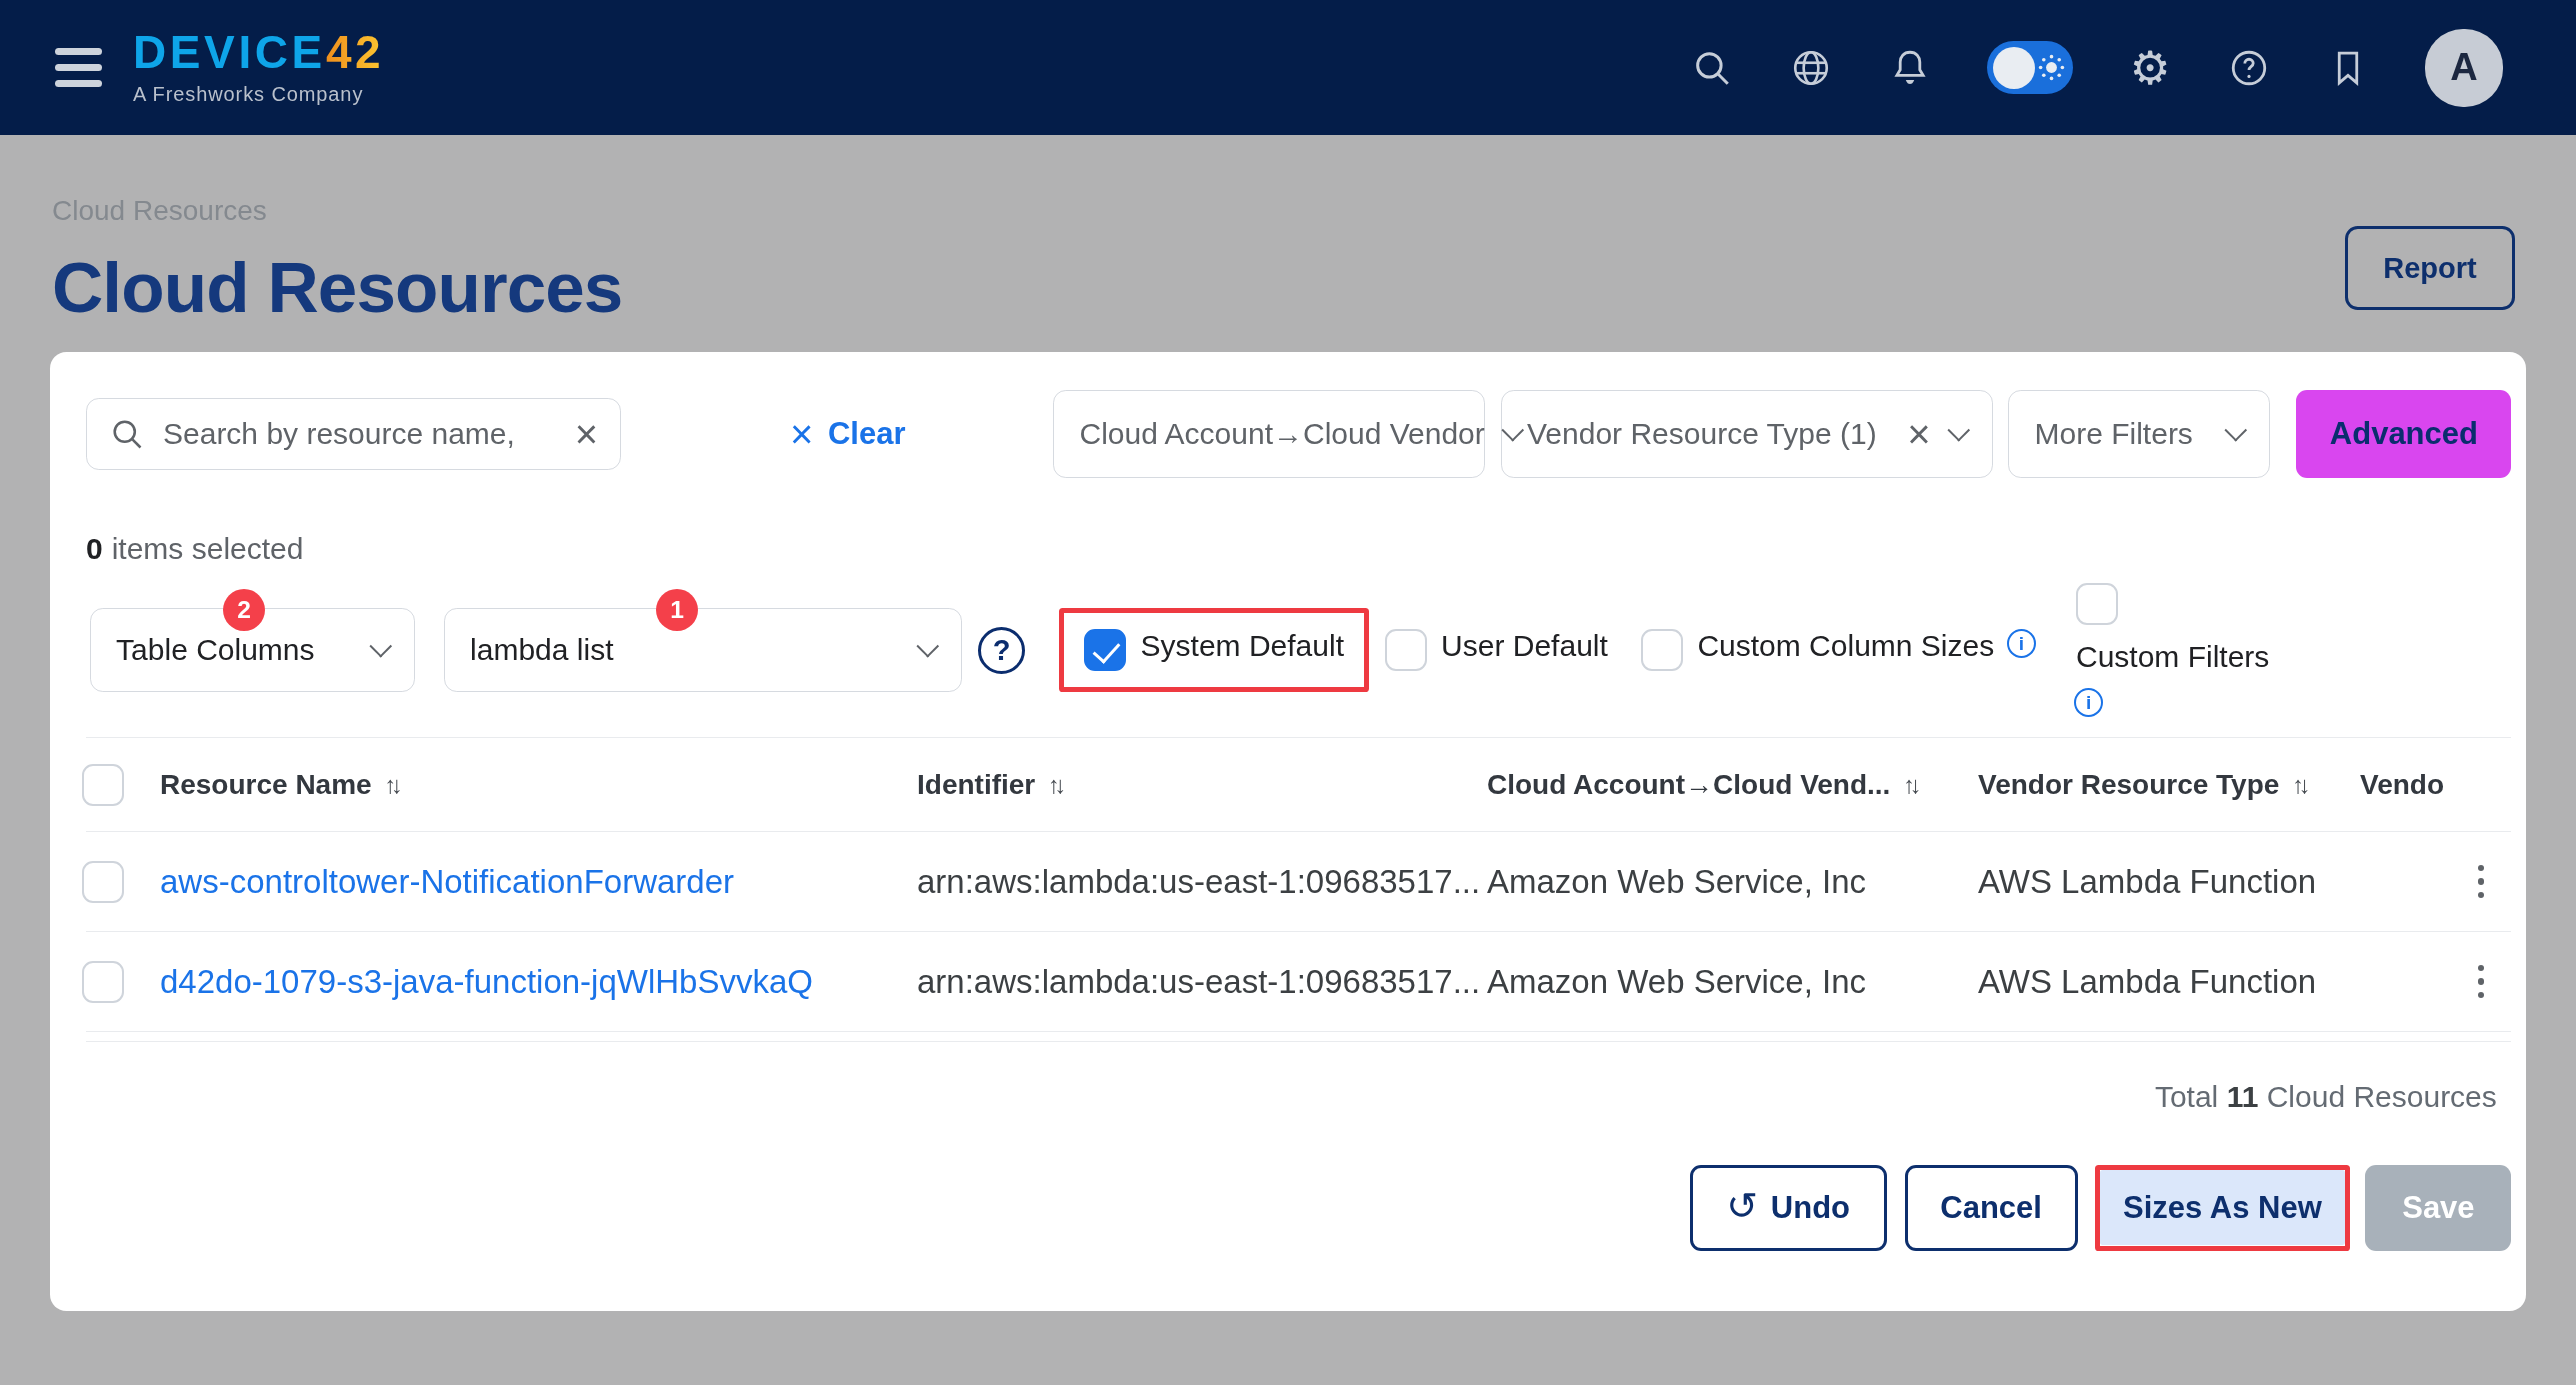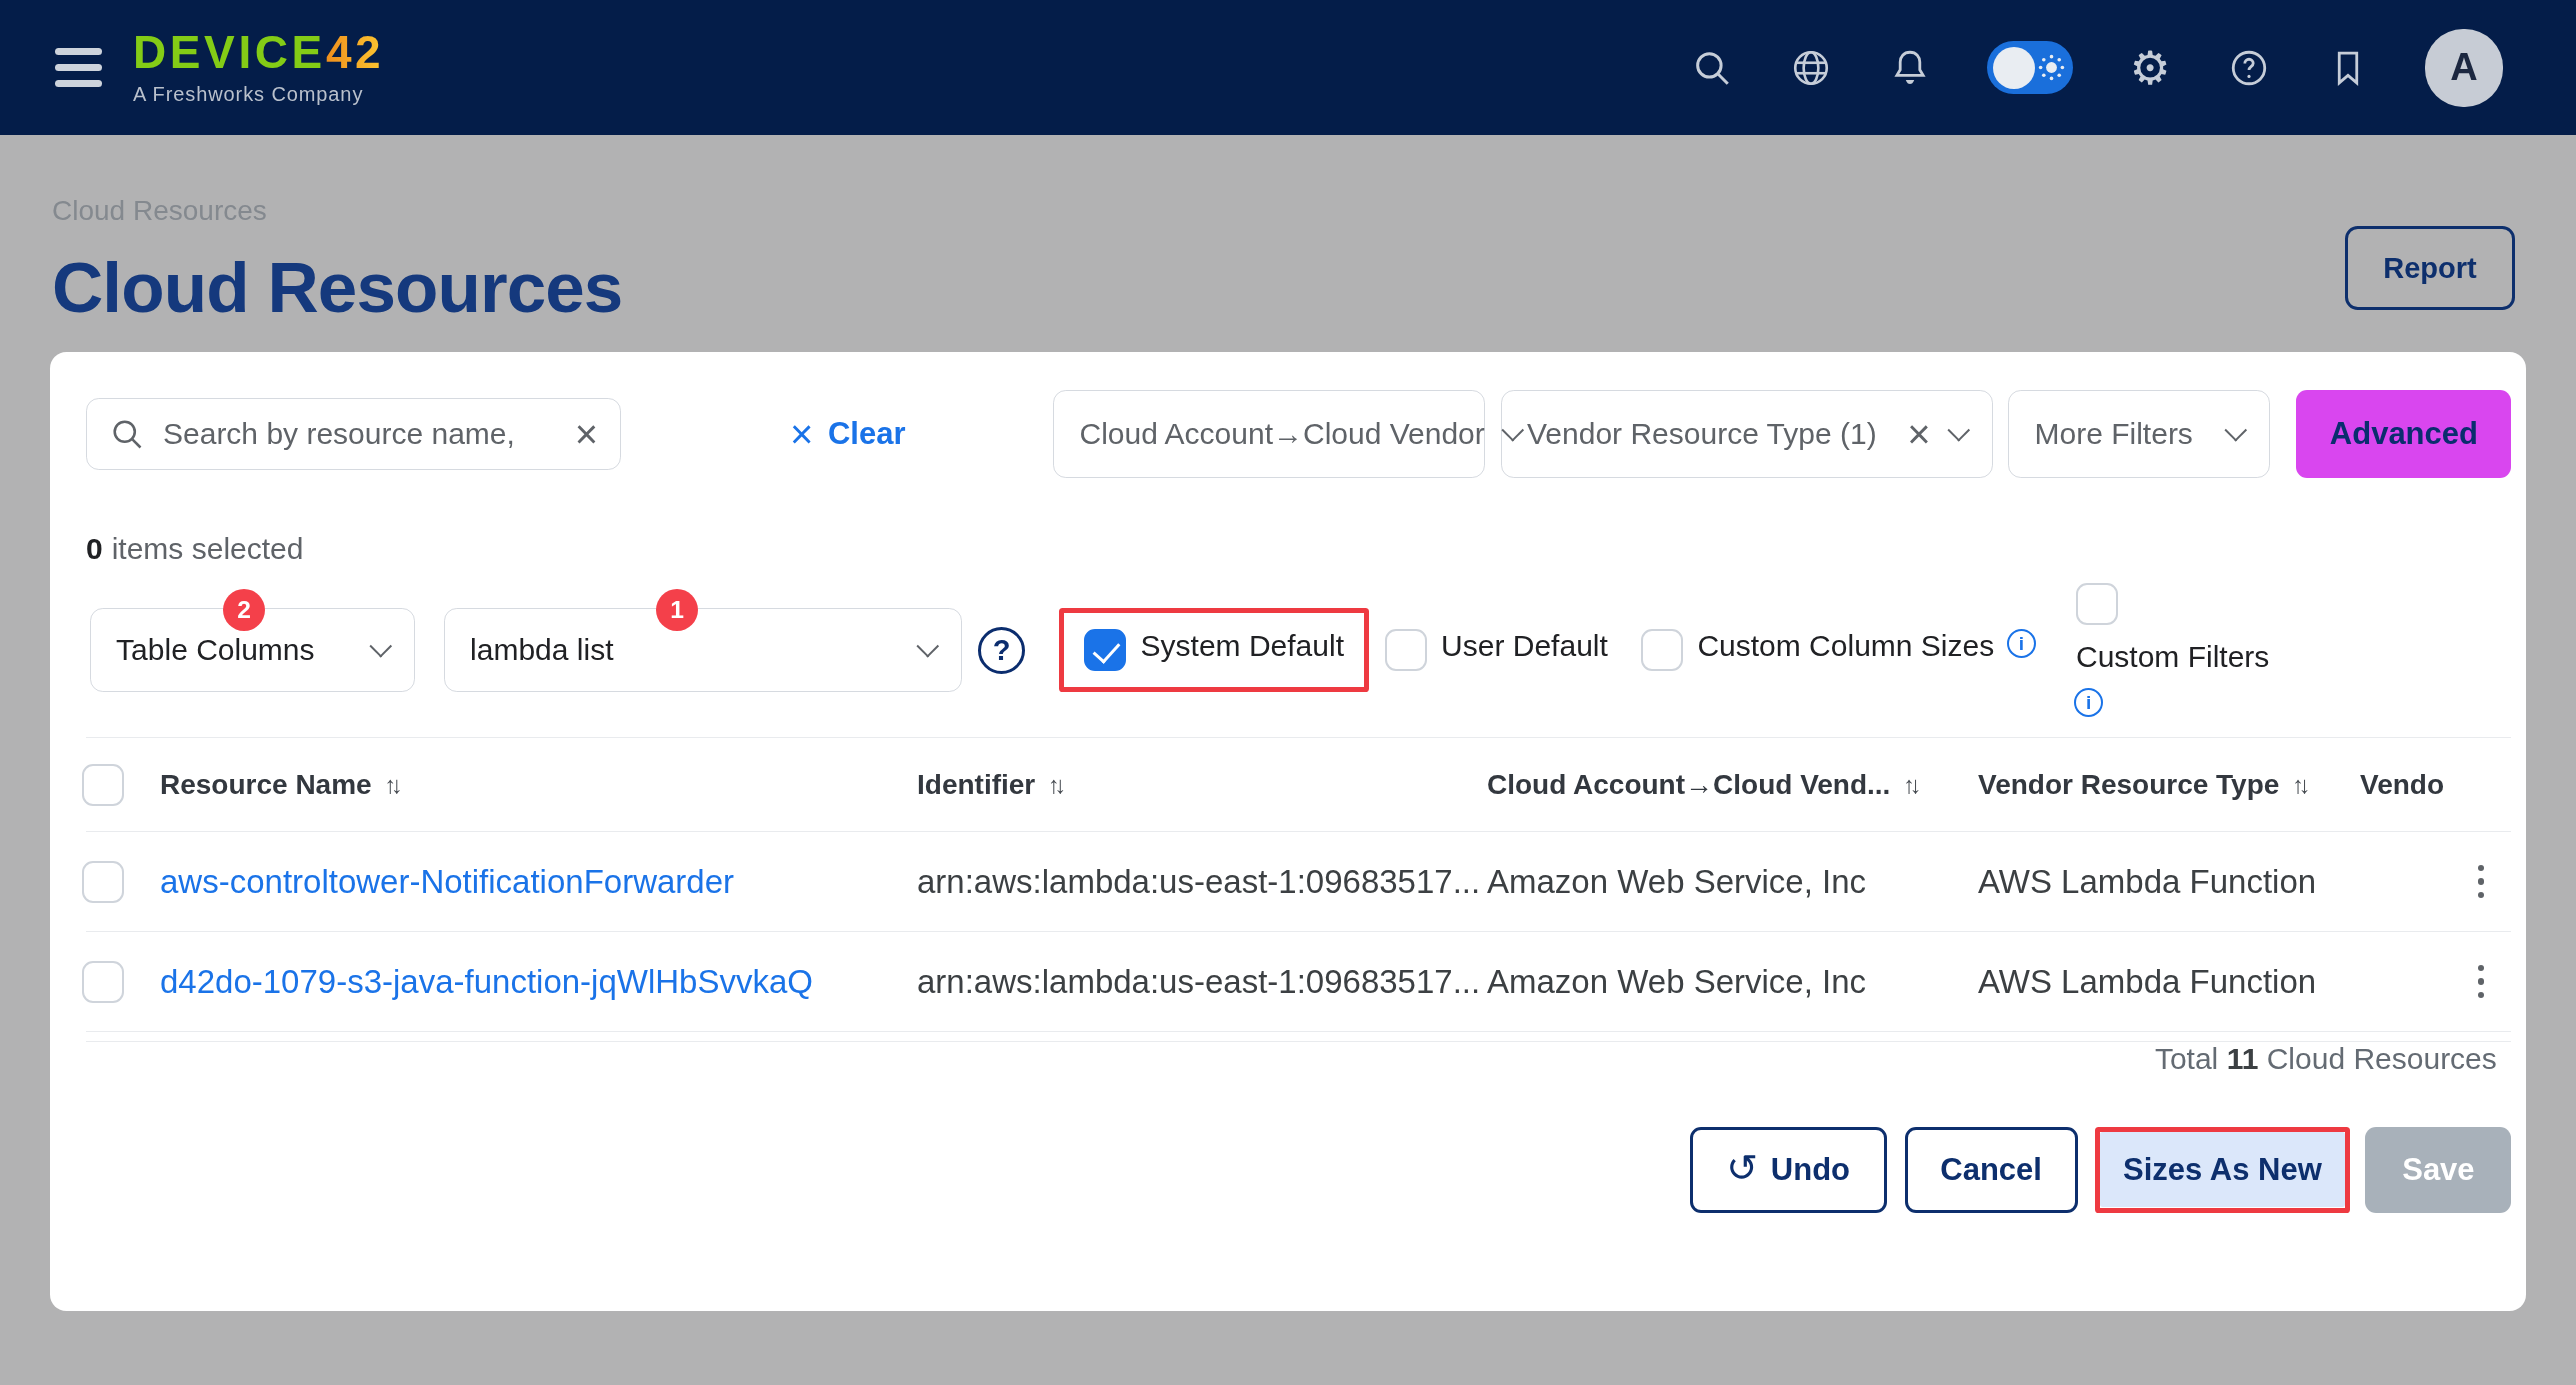--- a/index.html
+++ b/index.html
@@ -14,21 +14,21 @@
   
   .navbar {
     height:135px; background:#041d49;
     display:flex; align-items:center;
     padding:0 73px 0 55px;
   }
   .hamburger { width:47px; display:flex; flex-direction:column; gap:9px; cursor:pointer; }
   .hamburger i { display:block; height:7.3px; border-radius:3.6px; background:#cdd3dc; }
   .logo { margin-left:31px; }
   .logo-line { font-size:46px; font-weight:bold; letter-spacing:3.6px; line-height:1; }
-  .logo-primary { color:#84cc16; }
+  .logo-primary { color:#0ea5e9; }
   .logo-accent { background:linear-gradient(90deg,#ef8f1d,#fdc731); -webkit-background-clip:text; background-clip:text; color:#f2a623; -webkit-text-fill-color:transparent; }
   .logo-tagline { color:#b9c0cc; font-size:20px; margin-top:7.3px; letter-spacing:0.9px; }
 
   .nav-right { margin-left:auto; display:flex; align-items:center; gap:55px; }
   .nav-ic { width:44px; height:44px; display:flex; align-items:center; justify-content:center; cursor:pointer; }
   .nav-ic svg { width:42px; height:42px; }
   .gear-glyph { font-size:46px; color:#c6cdd8; line-height:1; }
   .toggle {
     width:86px; height:53px; border-radius:26.4px; background:#1a6fdb;
     position:relative; cursor:pointer; flex:0 0 auto;
@@ -145,21 +145,21 @@
   .th { font-size:28px; font-weight:bold; color:#33383f; display:flex; align-items:center; gap:12.8px; white-space:nowrap; overflow:hidden; cursor:pointer; }
   .sort { font-size:24px; color:#454a50; letter-spacing:-5.5px; padding-right:5.5px; flex:0 0 auto; }
   .row { height:100px; border-bottom:1.8px solid #e9ebee; }
   .td { font-size:33px; color:#3c4043; white-space:nowrap; overflow:hidden; }
   .td a { color:#1a73e8; text-decoration:none; cursor:pointer; }
   .kebab { justify-self:end; padding-right:27px; display:flex; flex-direction:column; gap:7.3px; cursor:pointer; }
   .kebab i { width:6.4px; height:6.4px; border-radius:50%; background:#5f6368; }
   .row-sliver { height:10px; border-bottom:1.8px solid #e9ebee; }
 
   
-  .total-line { text-align:right; font-size:30px; color:#646b73; padding-right:14.6px; }
+  .total-line { margin-top:38px; text-align:right; font-size:30px; color:#646b73; padding-right:14.6px; }
   .total-line b { color:#3c4043; }
   .actions { margin-top:51px; display:flex; justify-content:flex-end; align-items:center; }
   .btn { font-family:inherit; font-size:31px; font-weight:bold; cursor:pointer; border-radius:11px; }
   .btn-outline { background:#fff; border:3.6px solid #0d2f6d; color:#0d2f6d; }
   .undo-btn { width:197px; height:86px; display:flex; align-items:center; justify-content:center; gap:12.8px; }
   .undo-glyph { font-size:38px; font-weight:normal; line-height:1; transform:translateY(-1.8px); }
   .cancel-btn { width:173px; height:86px; margin-left:18px; }
   .save-new-wrap { margin-left:17.3px; border:5.5px solid #ee3a41; border-radius:3.6px; height:86px; display:flex; }
   .save-new-btn { width:245px; height:75px; border:none; background:#dbe7fa; color:#0d2f6d; border-radius:2.7px; }
   .save-btn { margin-left:15.5px; width:146px; height:86px; border:none; background:#a8b1ba; color:#fff; }

